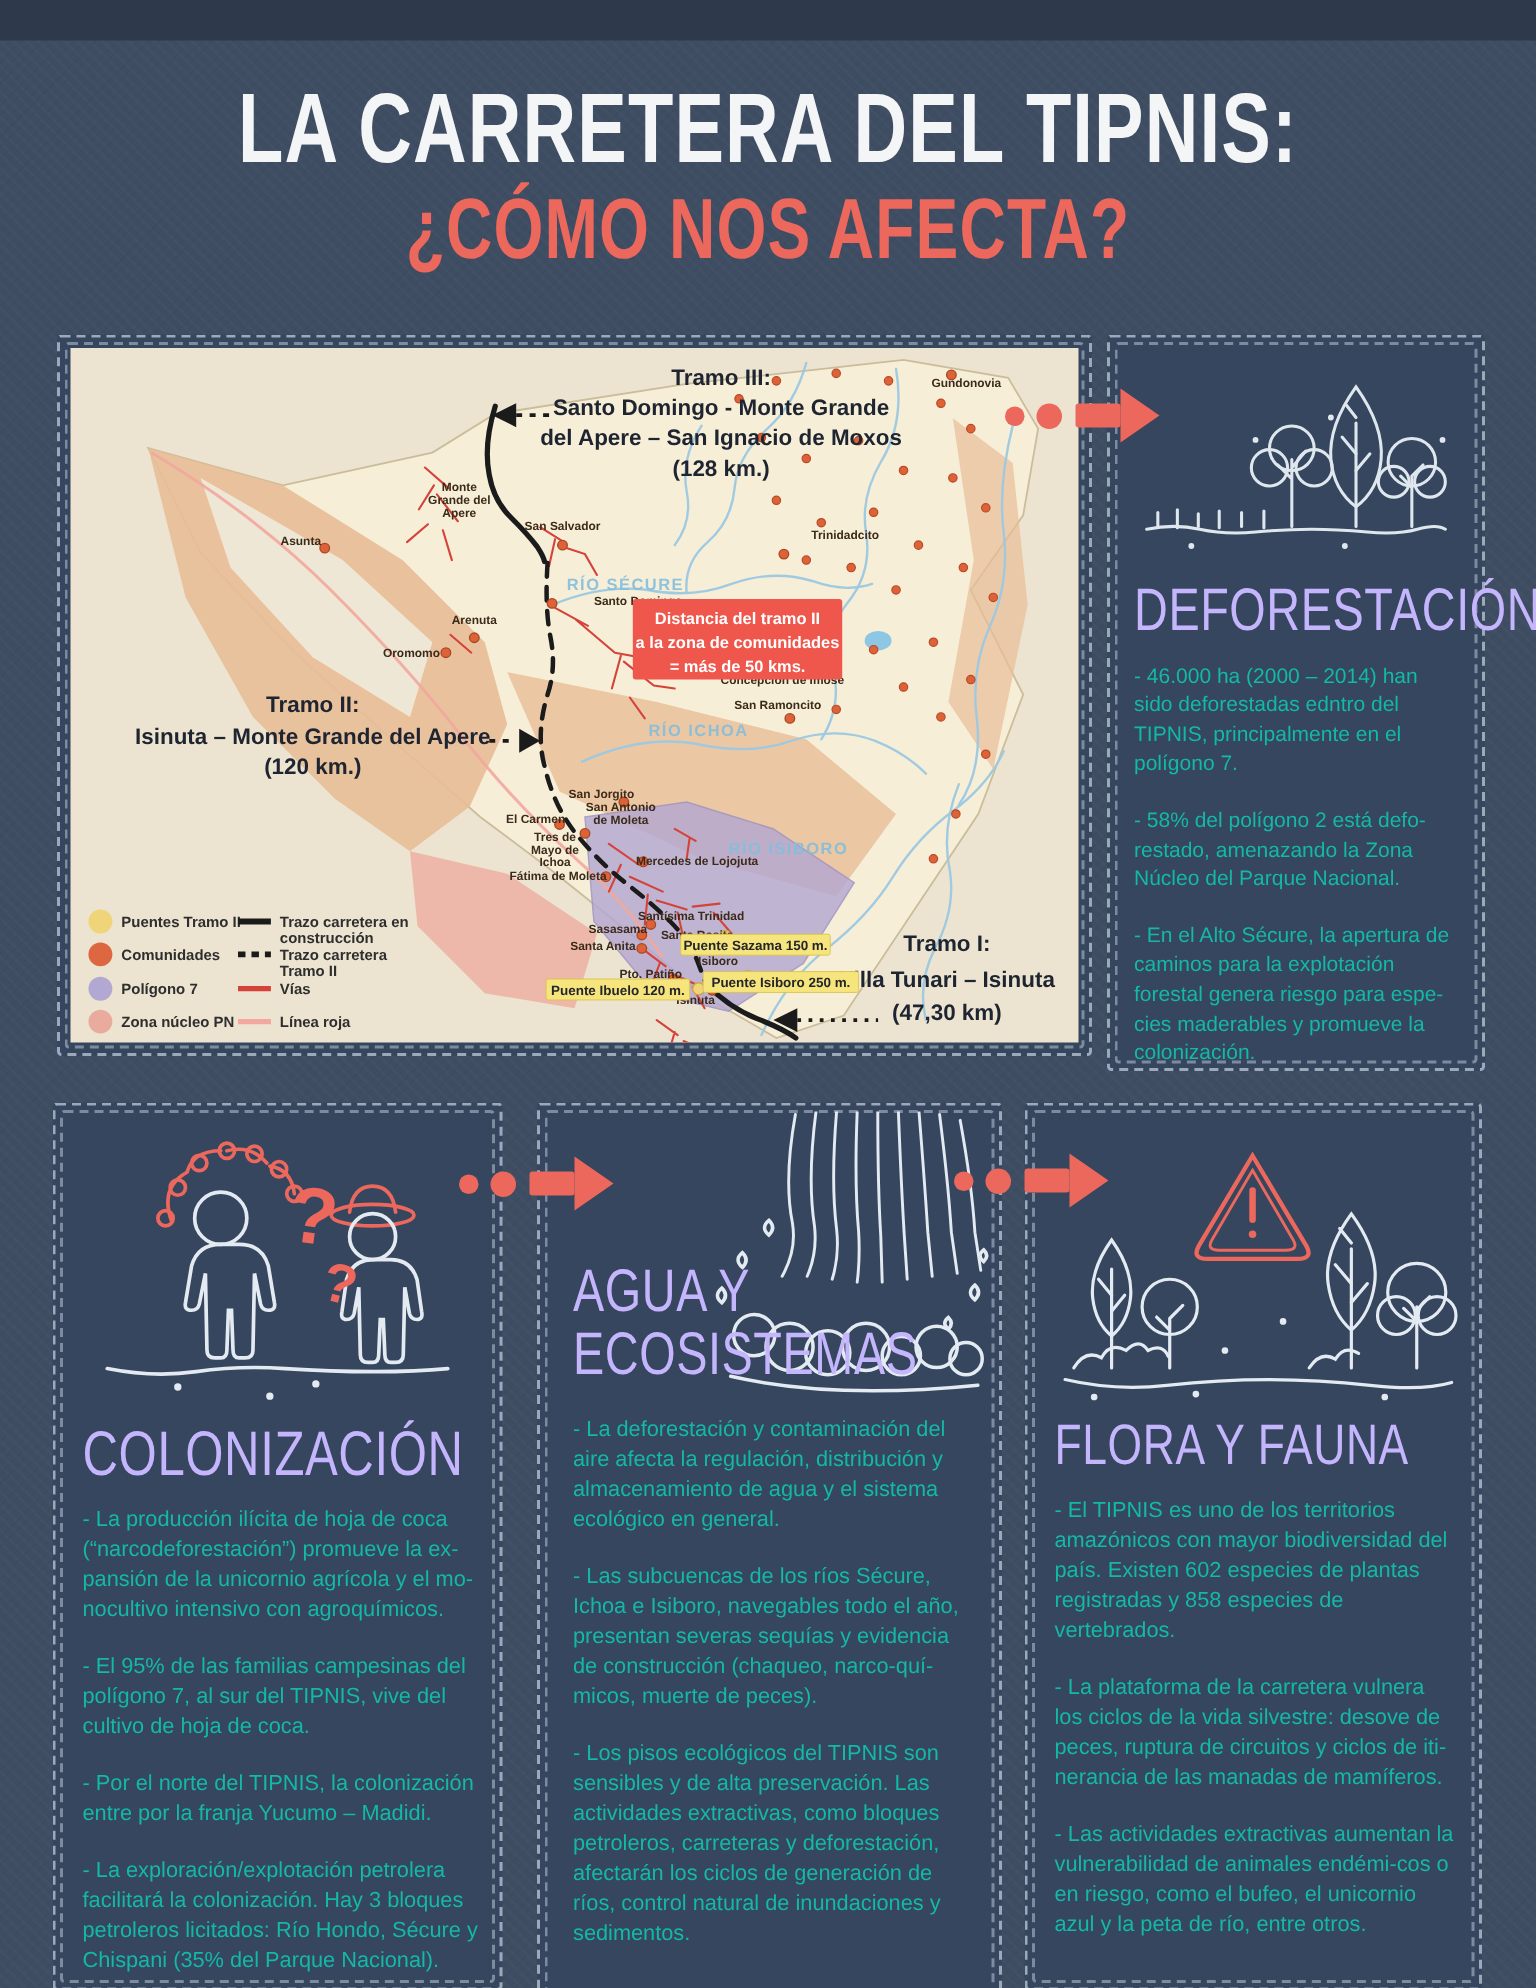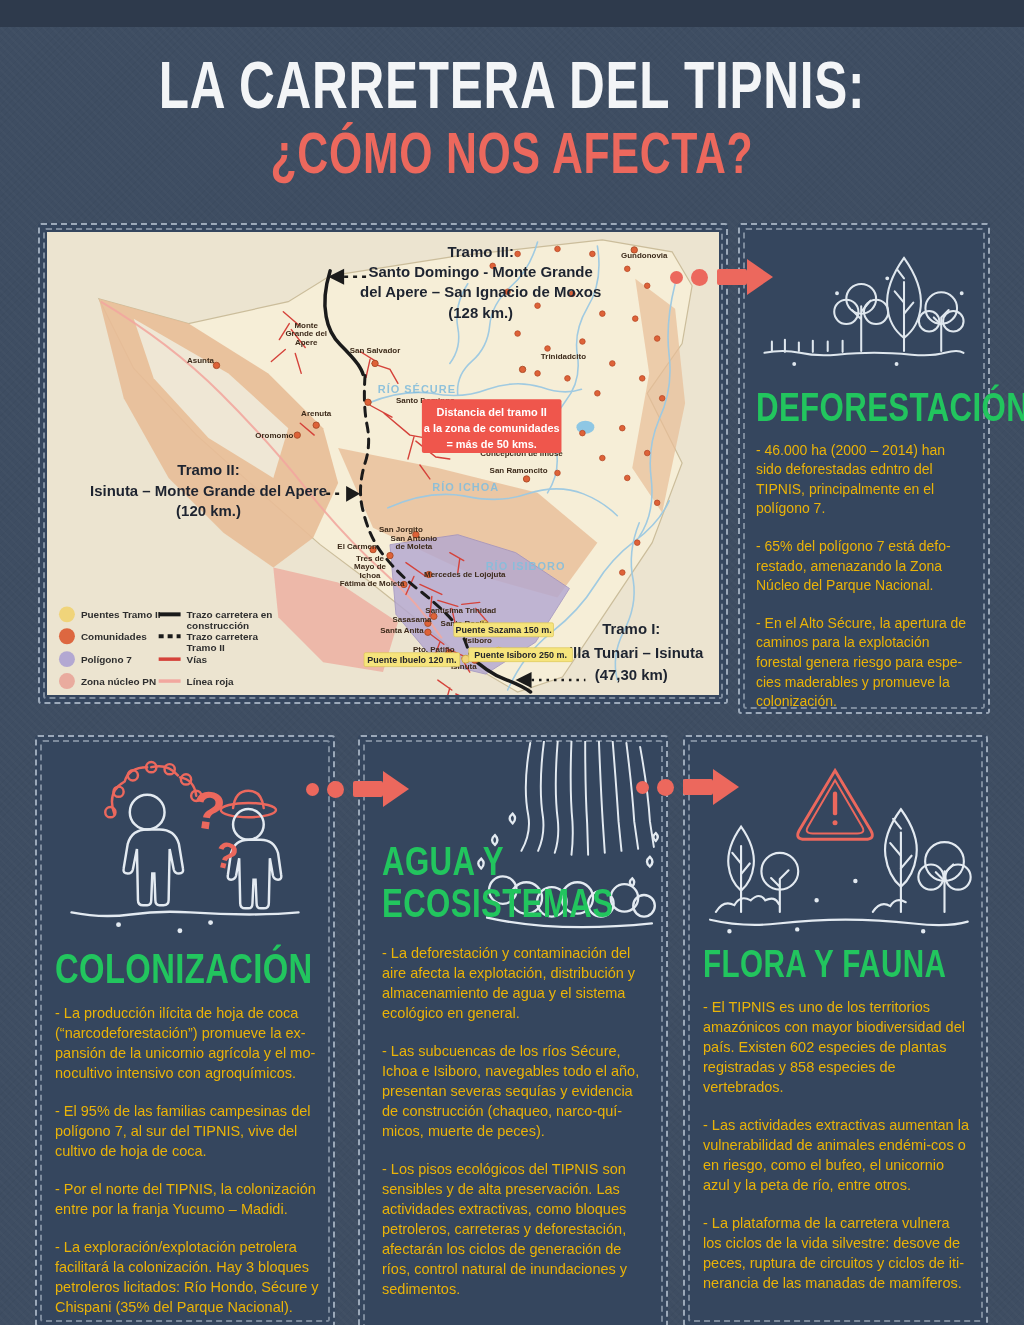--- a/index.html
+++ b/index.html
@@ -21,23 +21,23 @@
   .panel{position:absolute;background:#35465e;border:2px dashed rgba(212,223,234,.65);border-radius:3px;box-sizing:border-box;}
   .panel::before{content:'';position:absolute;inset:3px;border:2px dashed rgba(212,223,234,.45);border-radius:3px;pointer-events:none;}
   #panel-map{left:38px;top:196px;width:690px;height:481px;padding:7px;}
   .map-surface{position:relative;width:100%;height:100%;background:#ece4d0;}
   .map-surface svg{display:block;width:100%;height:100%;}
   .map-surface text{font-family:"Liberation Sans",sans-serif;}
   #panel-def{left:738px;top:196px;width:252px;height:491px;}
   #panel-col{left:35px;top:708px;width:300px;height:592px;}
   #panel-agua{left:358px;top:708px;width:310px;height:606px;}
   #panel-flora{left:683px;top:708px;width:305px;height:592px;}
-  .panel-title{font-weight:bold;color:#22c55e;letter-spacing:.5px;line-height:1.04;}
+  .panel-title{font-weight:normal;color:#c4b5fd;letter-spacing:.5px;line-height:1.04;}
   .panel-title>span{display:inline-block;transform:scaleX(.78);transform-origin:left center;white-space:nowrap;}
-  .para{color:#eab308;margin:0 0 18px 0;}
+  .para{color:#14b8a6;margin:0 0 18px 0;}
   #panel-def .para{font-size:14px;line-height:1.4;}
   #panel-col .para,#panel-agua .para,#panel-flora .para{font-size:14.5px;line-height:1.38;}
   .illus{display:flex;justify-content:center;align-items:flex-end;}
   
   #panel-def .illus{height:142px;margin-top:12px;}
   #panel-def .panel-title{font-size:40px;margin:8px 0 12px 16px;}
   #panel-def .body{padding:0 14px 0 16px;}
   
   #panel-col .illus{height:196px;margin-top:8px;}
   #panel-col .panel-title{font-size:42px;margin:6px 0 12px 18px;}
@@ -287,21 +287,21 @@
             <circle cx="140" cy="40" r="1" fill="#dfe7ee"></circle>
             <circle cx="220" cy="56" r="1" fill="#dfe7ee"></circle>
           <circle cx="40" cy="132" r="1" fill="#dfe7ee"></circle>
             <circle cx="150" cy="132" r="1" fill="#dfe7ee"></circle>
         </g>
       </svg>
     </div>
     <div class="panel-title"><span>DEFORESTACIÓN</span></div>
     <div class="body">
         <p class="para">- 46.000 ha (2000 – 2014) han sido deforestadas edntro del TIPNIS, principalmente en el polígono 7.</p>
-        <p class="para">- 65% del polígono 7 está defo-restado, amenazando la Zona Núcleo del Parque Nacional.</p>
+        <p class="para">- 58% del polígono 2 está defo-restado, amenazando la Zona Núcleo del Parque Nacional.</p>
         <p class="para">- En el Alto Sécure, la apertura de caminos para la explotación forestal genera riesgo para espe-cies maderables y promueve la colonización.</p>
       </div>
   </div>
 
   <div class="connector" id="conn-1">
     <span class="cdot s"></span>
     <span class="cdot b"></span>
     <span class="carrow">
         <span class="bar"></span>
         <span class="head"></span>
@@ -398,21 +398,21 @@
             <path d="M210,140 q4,4 0,8 q-5,-4 0,-8z"></path>
           </g>
         </g>
       </svg>
     </div>
     <div class="panel-title">
       <span>AGUA Y</span><br>
       <span>ECOSISTEMAS</span>
     </div>
     <div class="body">
-        <p class="para">- La deforestación y contaminación del aire afecta la explotación, distribución y almacenamiento de agua y el sistema ecológico en general.</p>
+        <p class="para">- La deforestación y contaminación del aire afecta la regulación, distribución y almacenamiento de agua y el sistema ecológico en general.</p>
         <p class="para">- Las subcuencas de los ríos Sécure, Ichoa e Isiboro, navegables todo el año, presentan severas sequías y evidencia de construcción (chaqueo, narco-quí-micos, muerte de peces).</p>
         <p class="para">- Los pisos ecológicos del TIPNIS son sensibles y de alta preservación. Las actividades extractivas, como bloques petroleros, carreteras y deforestación, afectarán los ciclos de generación de ríos, control natural de inundaciones y sedimentos.</p>
       </div>
   </div>
 
   <div class="panel" id="panel-flora">
     <div class="illus">
       <svg width="272" height="186" viewBox="0 0 280 192">
         <g fill="none" stroke-linecap="round">
           <g stroke="#ec685d" stroke-width="3">
@@ -442,19 +442,19 @@
             <circle cx="30" cy="182" r="1.2" fill="#e3eaf1"></circle>
               <circle cx="230" cy="182" r="1.2" fill="#e3eaf1"></circle>
               <circle cx="100" cy="180" r="1.2" fill="#e3eaf1"></circle>
           </g>
         </g>
       </svg>
     </div>
     <div class="panel-title"><span>FLORA Y FAUNA</span></div>
     <div class="body">
         <p class="para">- El TIPNIS es uno de los territorios amazónicos con mayor biodiversidad del país. Existen 602 especies de plantas registradas y 858 especies de vertebrados.</p>
+        <p class="para">- La plataforma de la carretera vulnera los ciclos de la vida silvestre: desove de peces, ruptura de circuitos y ciclos de iti-nerancia de las manadas de mamíferos.</p>
         <p class="para">- Las actividades extractivas aumentan la vulnerabilidad de animales endémi-cos o en riesgo, como el bufeo, el unicornio azul y la peta de río, entre otros.</p>
-        <p class="para">- La plataforma de la carretera vulnera los ciclos de la vida silvestre: desove de peces, ruptura de circuitos y ciclos de iti-nerancia de las manadas de mamíferos.</p>
       </div>
   </div>
 
   <div class="teal-strip"></div>
 </div>
 
 </body></html>

